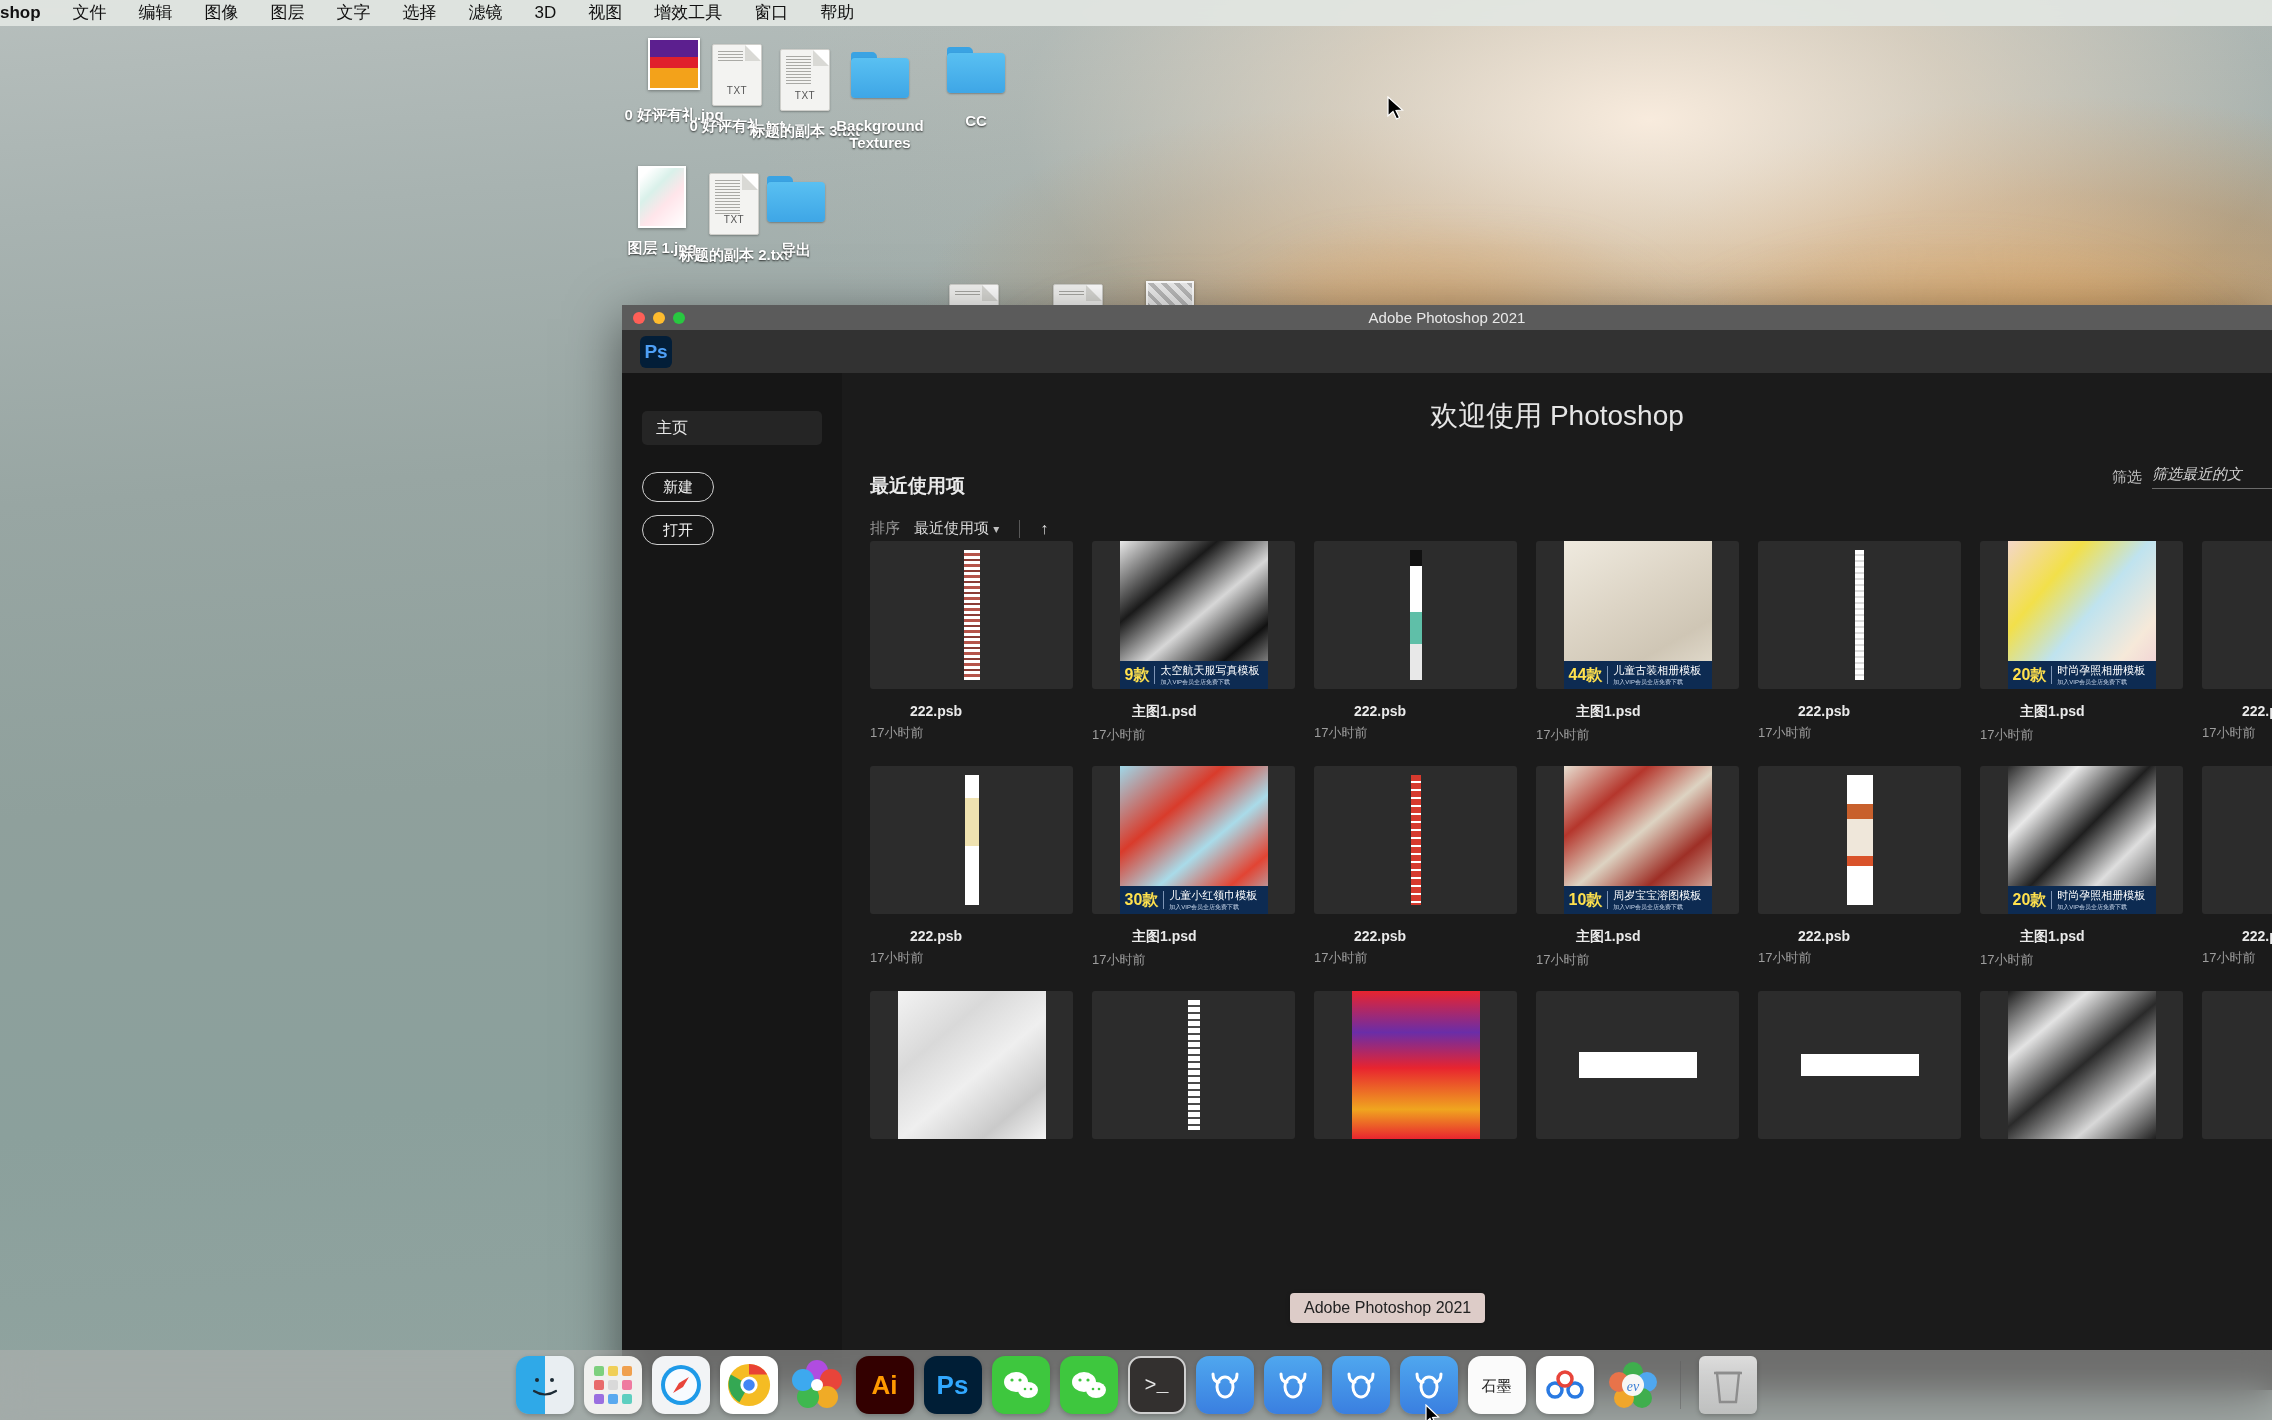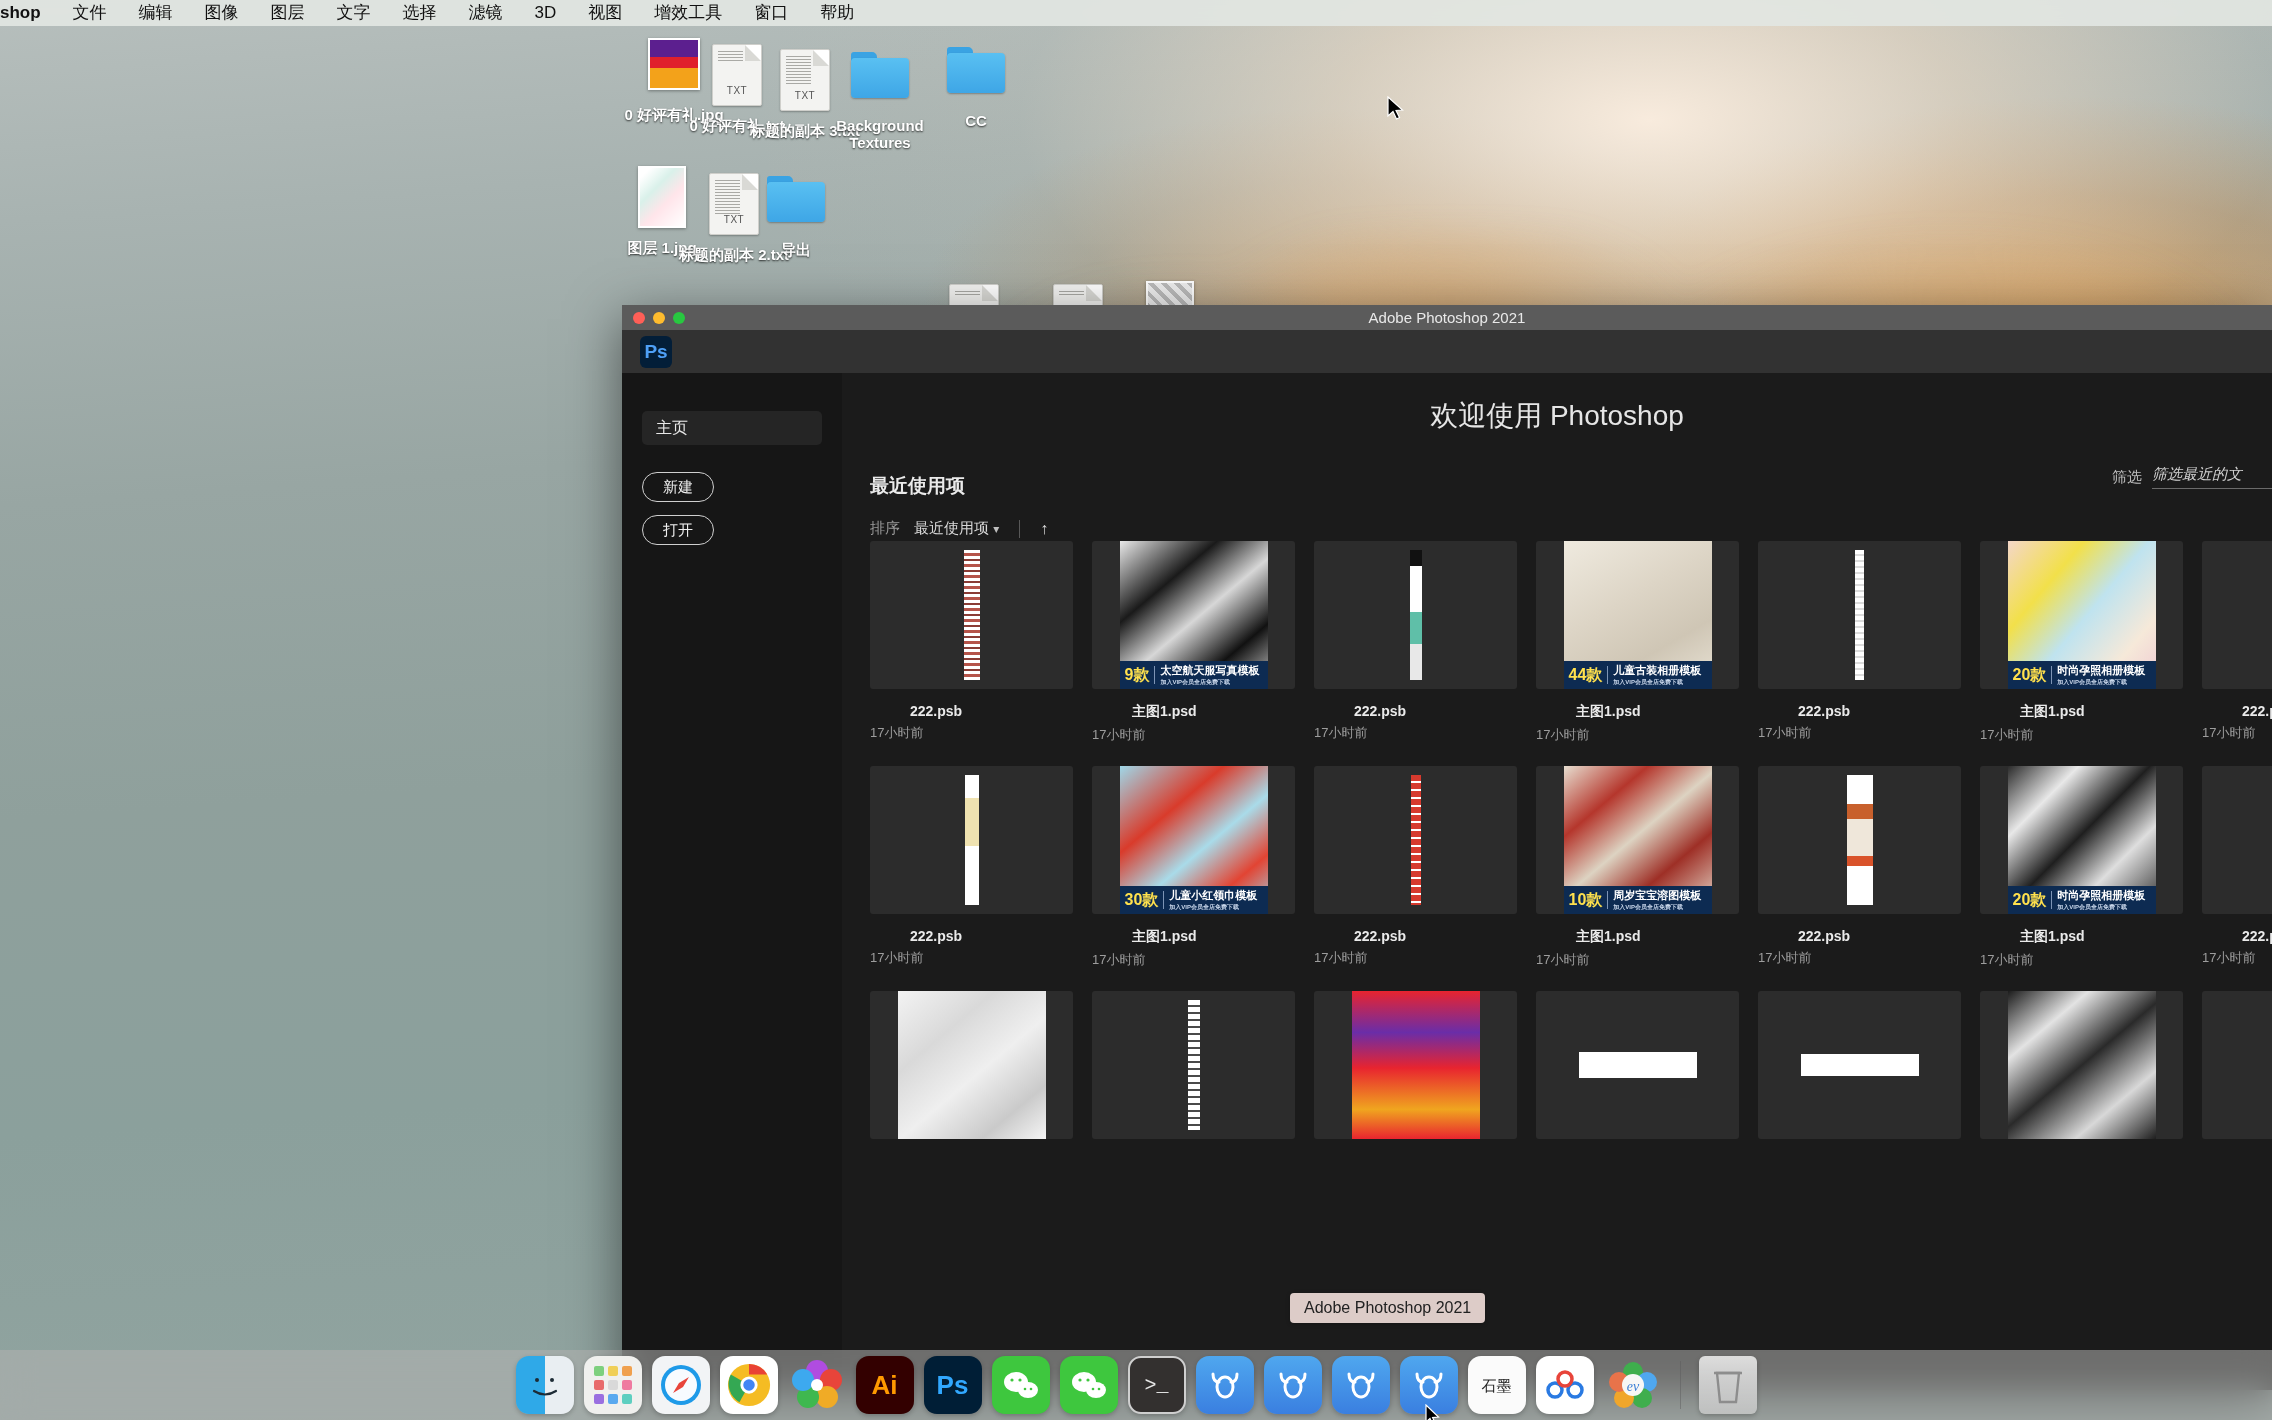--- a/index.html
+++ b/index.html
@@ -162,21 +162,21 @@
 
   
   .poster { width: 100%; height: 100%; position: relative; }
   .poster .banner {
     position: absolute; left: 0; right: 0; bottom: 0; height: 28px;
     background: #0d2b52; display: flex; align-items: center; gap: 5px; padding: 5px 5px;
     overflow: hidden;
   }
   .poster .banner .num { color: #ffe14d; font-size: 16px; font-weight: bold; line-height: 1; }
   .poster .banner .bar { width: 1px; height: 18px; background: #7d94b5; }
-  .poster .banner .bt { color: #fff; font-size: 11px; font-weight: bold; line-height: 1.05; }
+  .poster .banner .bt { color: #fff; font-size: 11px; font-weight: normal; line-height: 1.05; }
   .poster .banner .sub { color: #c8d6ea; font-size: 6px; display: block; margin-top: 2px; }
 
   #tooltip {
     position: absolute; left: 1290px; top: 1293px;
     background: #ddccc8; color: #222; font-size: 16px;
     padding: 6px 14px; border-radius: 4px; z-index: 30;
     box-shadow: 0 1px 4px rgba(0,0,0,.25);
   }
 
   

